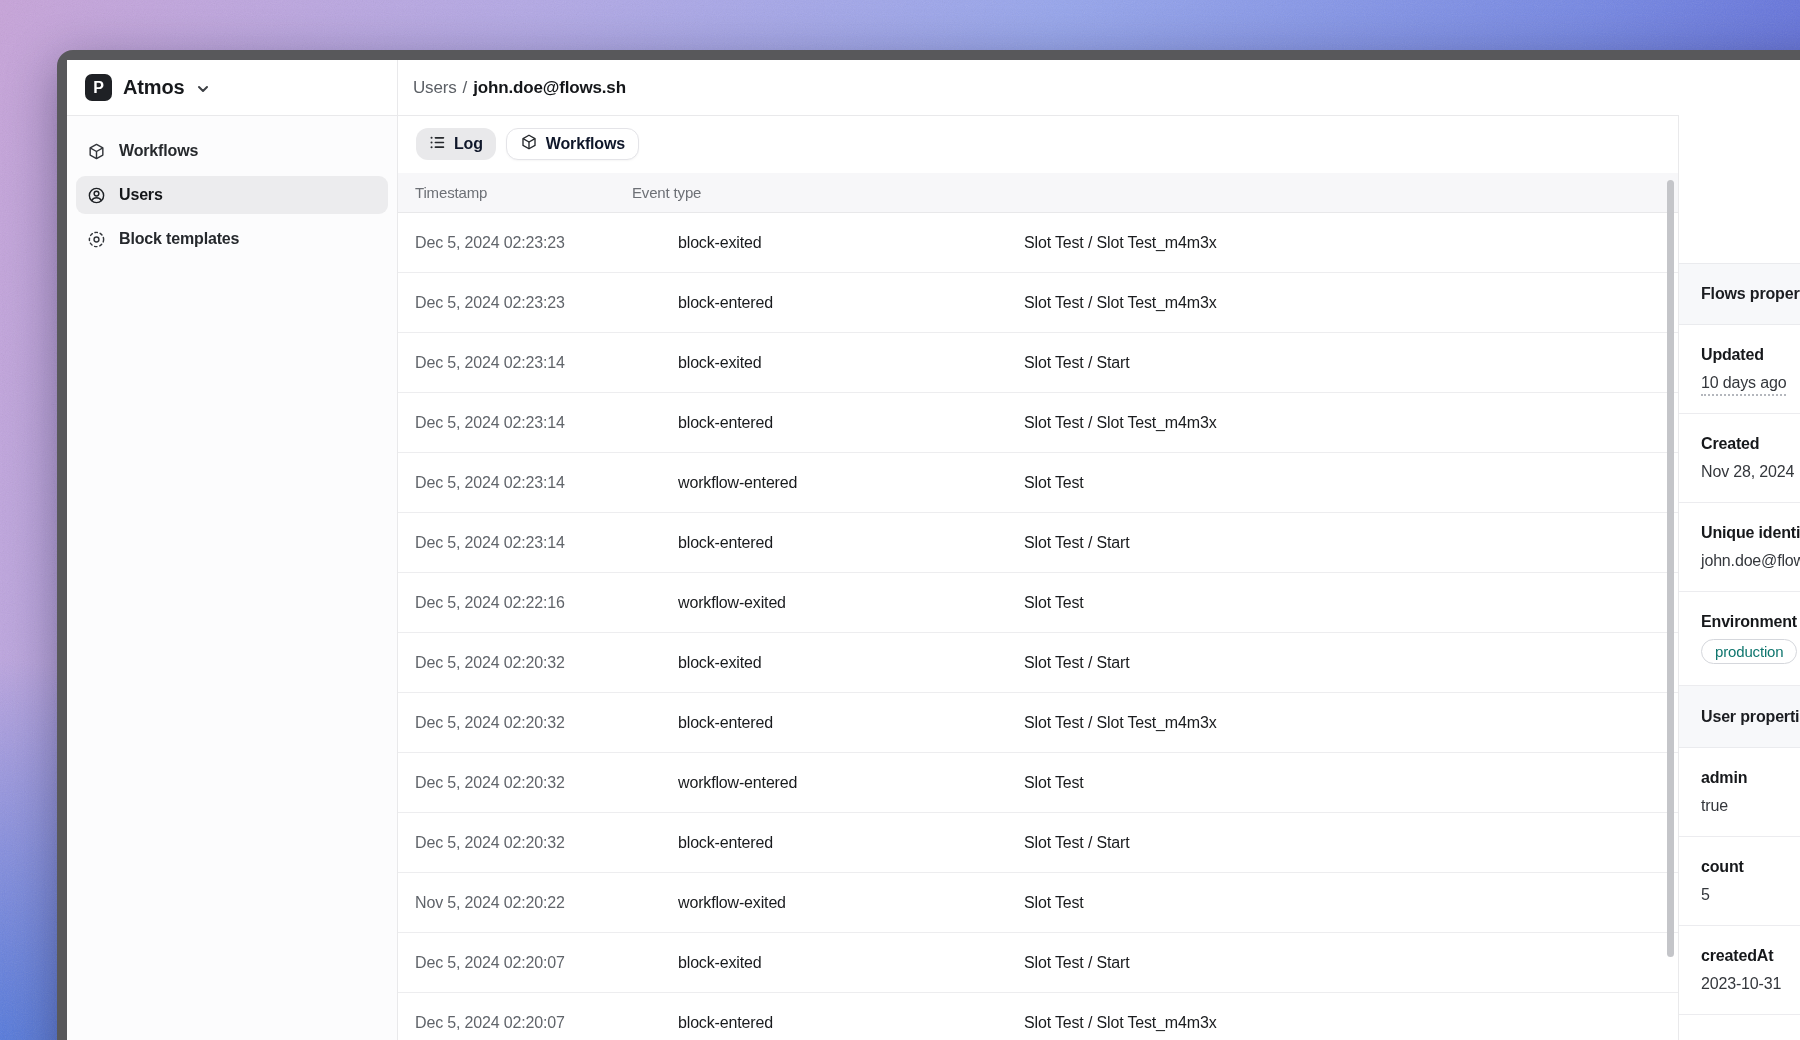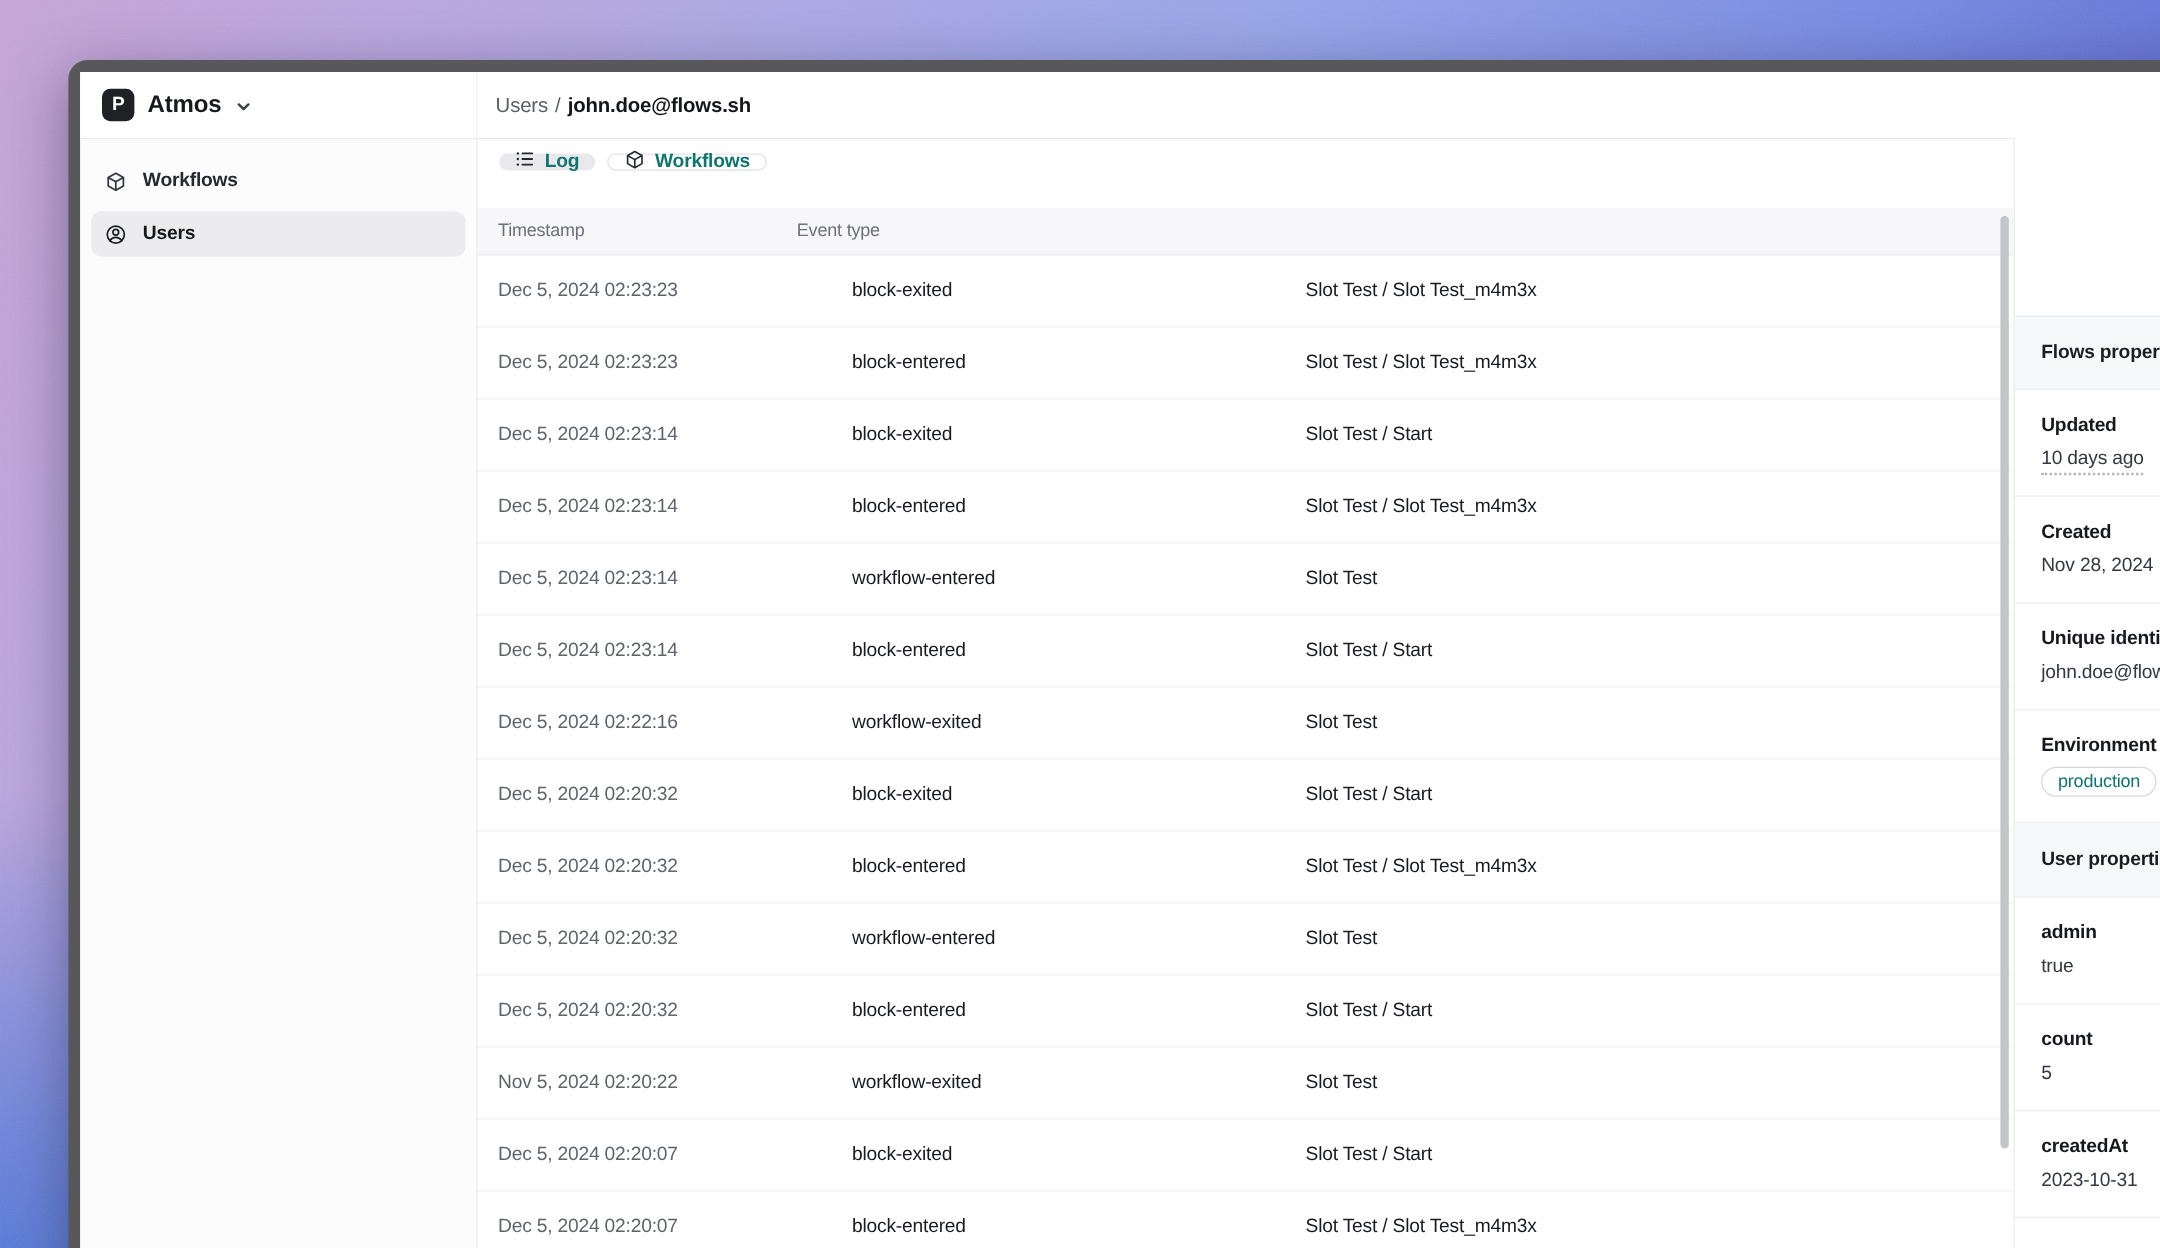--- a/index.html
+++ b/index.html
@@ -54,30 +54,30 @@
     padding-left:15px;font-size:17px;background:#fff;
   }
   .crumb-section{color:#5c6066;cursor:pointer;}
   .crumb-sep{color:#5c6066;margin:0 6px;}
   .crumb-current{color:#141619;font-weight:700;}
   .main-body{position:absolute;top:55px;left:0;right:0;bottom:0;}
   .table-col{position:absolute;left:0;top:0;bottom:0;width:1280px;}
   
   .tabs{display:flex;gap:10px;margin:13px 0 0 18px;height:32px;}
   .tab{
-    display:inline-flex;align-items:center;gap:8px;height:14px;padding:0 13px;
-    border-radius:12px;font-size:16px;color:#0f766e;cursor:pointer;box-sizing:border-box;
+    display:inline-flex;align-items:center;gap:8px;height:32px;padding:0 13px;
+    border-radius:12px;font-size:16px;color:#0f172a;cursor:pointer;box-sizing:border-box;
   }
   .tab.active{background:#e9e9eb;font-weight:700;}
   .tab.inactive{background:#fff;border:1px solid #e4e4e8;font-weight:600;box-shadow:0 1px 2px rgba(0,0,0,.04);}
   
   .log-table{position:absolute;top:58px;left:0;right:0;bottom:0;overflow:hidden;}
   .thead,.trow{
     display:grid;grid-template-columns:217px 346px 1fr;
-    align-items:center;padding-left:17px;box-sizing:border-box;gap:32px;
+    align-items:center;padding-left:17px;box-sizing:border-box;
   }
   .thead{
     height:40px;background:#f7f7f9;border-bottom:1px solid #e8e8ea;
     color:#6d7076;font-size:15px;font-weight:500;
   }
   .trow{height:60px;border-bottom:1px solid #ededef;font-size:16px;background:#fff;cursor:pointer;}
   .c-ts{color:#60646a;}
   .c-et,.c-en{color:#191b1e;margin-left:46px;}
   
   .scroll-thumb{
@@ -147,20 +147,29 @@
           </div>
           <div class="nav-item selected">
             <span class="nav-icon">
               <svg width="19" height="19" viewBox="0 0 24 24" fill="none" stroke="#1d2024" stroke-width="1.8">
                   <circle cx="12" cy="12" r="9"></circle>
                   <circle cx="12" cy="9.6" r="3"></circle>
                   <path d="M5.9 18.4c1.3-2.2 3.5-3.5 6.1-3.5s4.8 1.3 6.1 3.5" stroke-linecap="round"></path>
                 </svg>
             </span>
             <span>Users</span>
+          </div>
+          <div class="nav-item">
+            <span class="nav-icon">
+              <svg width="19" height="19" viewBox="0 0 24 24" fill="none" stroke="#33363b" stroke-width="1.8" stroke-linecap="round">
+                  <circle cx="12" cy="12" r="9" stroke-dasharray="3.1 3.6"></circle>
+                  <circle cx="12" cy="12" r="3.1"></circle>
+                </svg>
+            </span>
+            <span>Block templates</span>
           </div>
         </div>
       </div>
 
       <div class="main">
         <div class="main-header">
           <span class="crumb-section">Users</span>
           <span class="crumb-sep">/</span>
           <span class="crumb-current">john.doe@flows.sh</span>
         </div>

